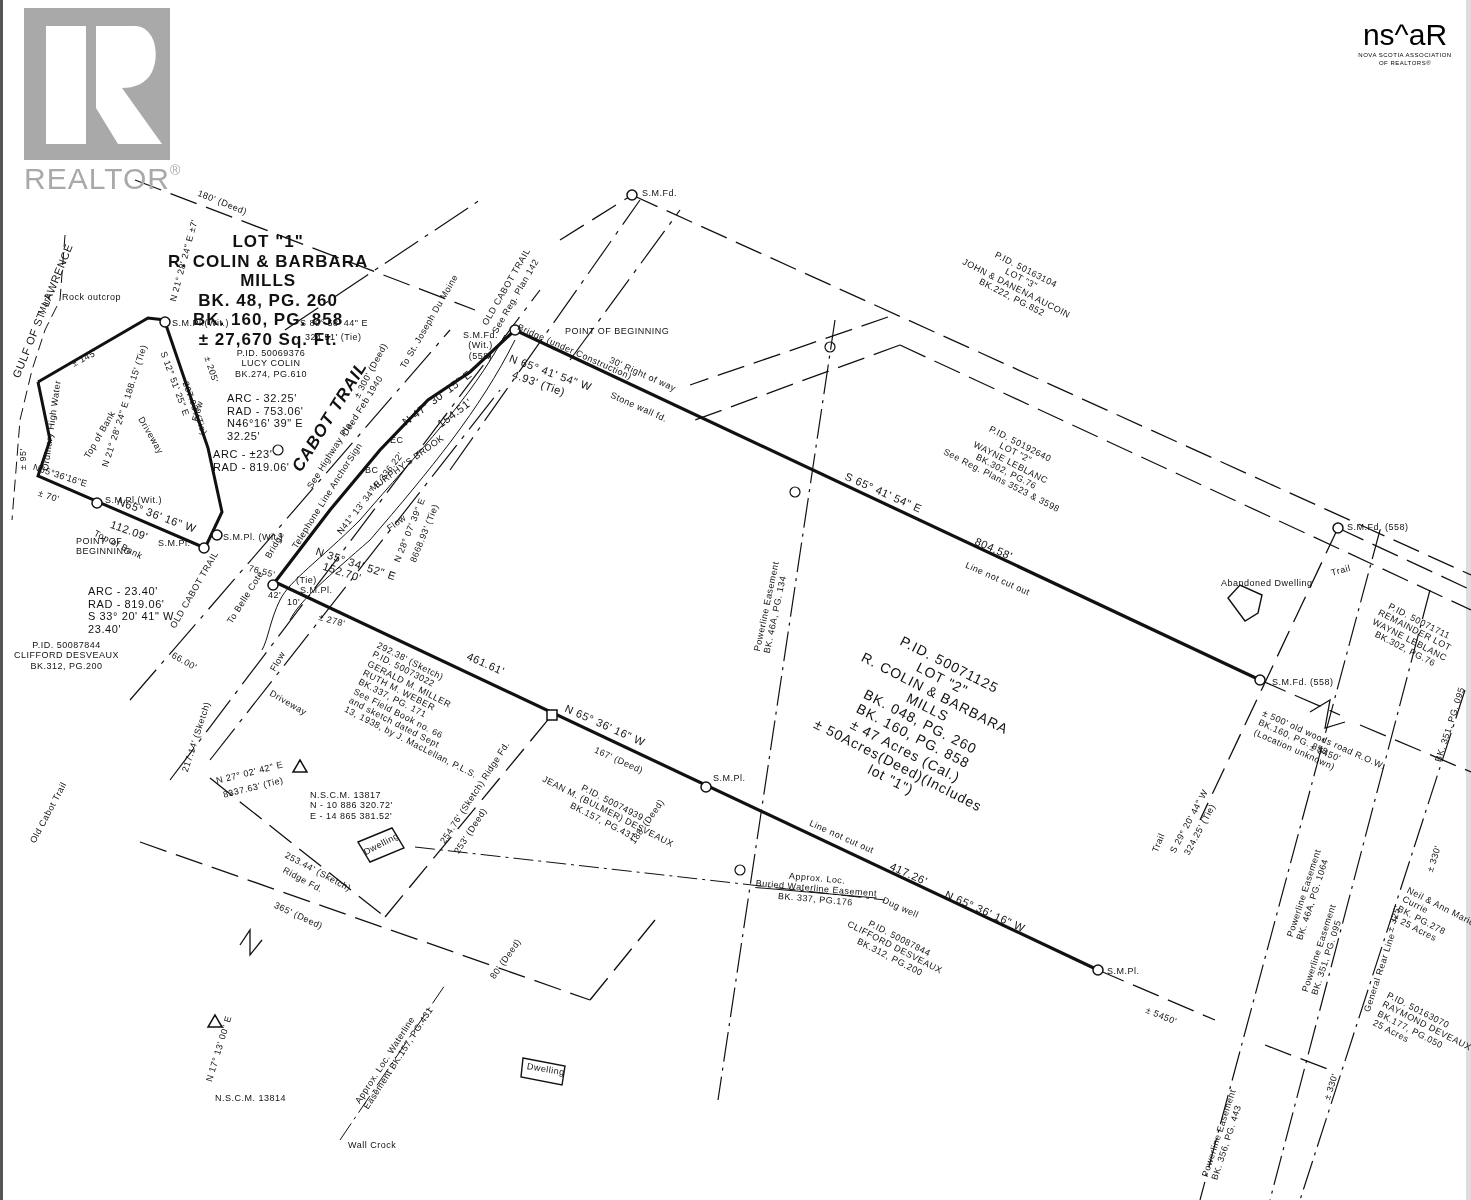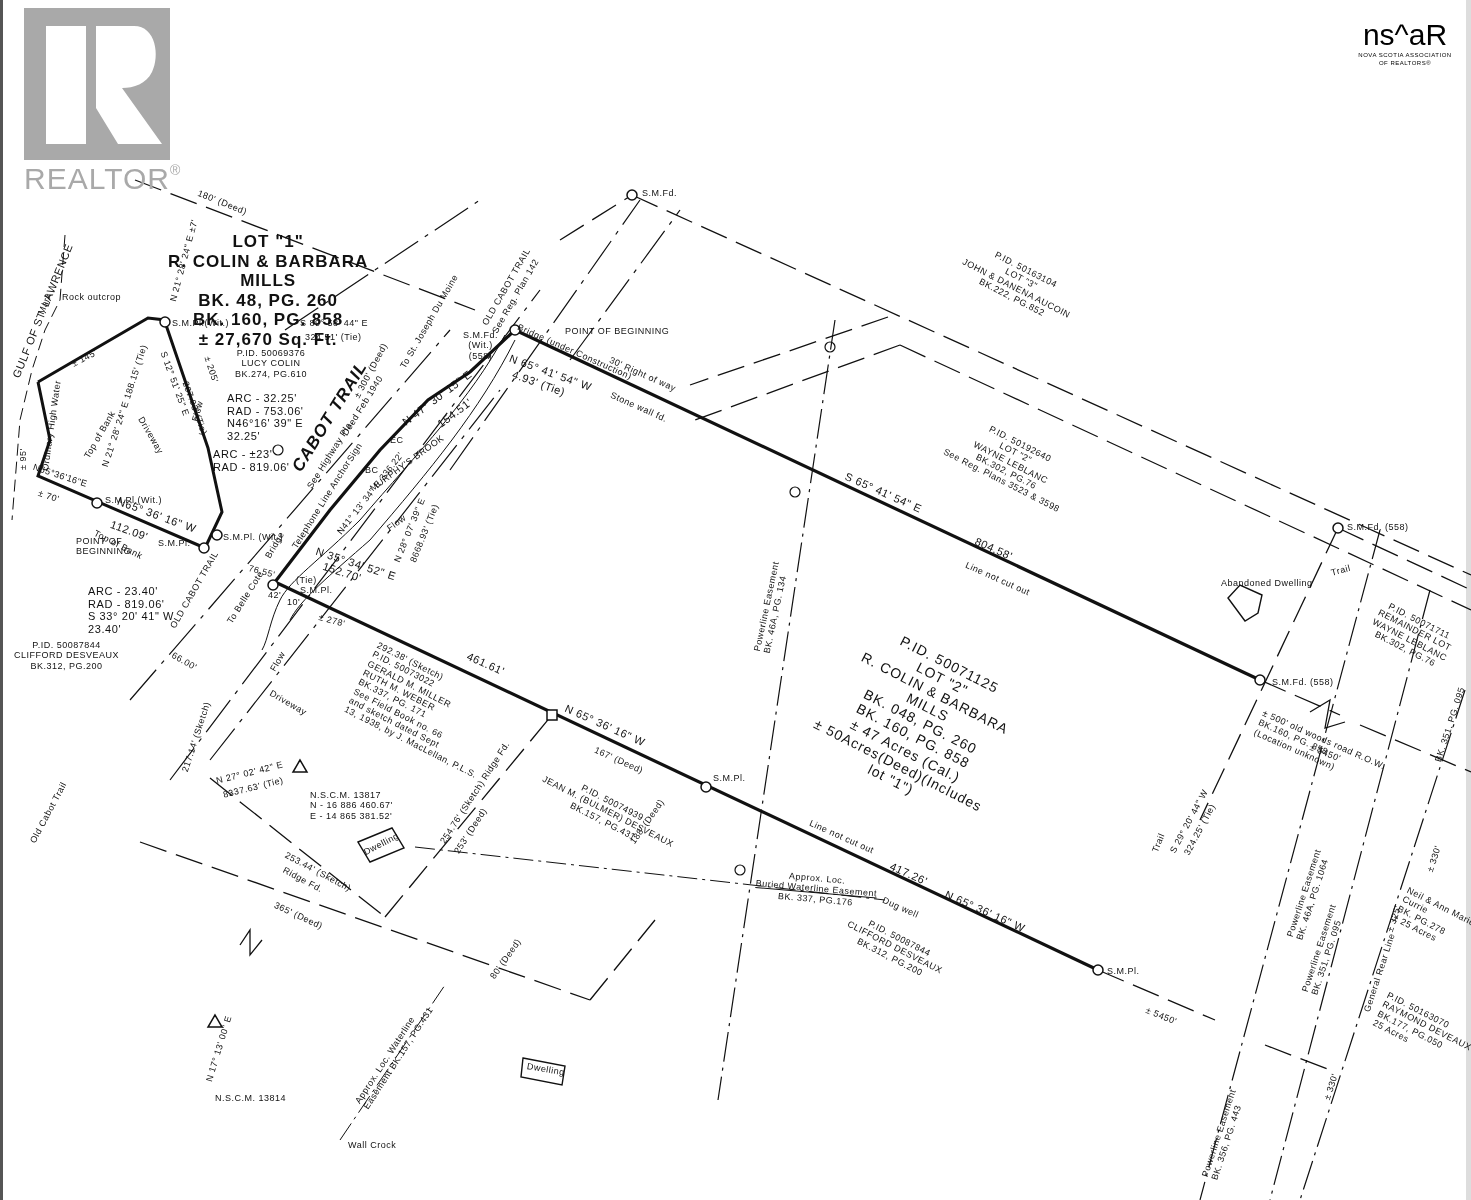--- a/index.html
+++ b/index.html
@@ -306,21 +306,21 @@
 <div class="lbl sm" style="left:885px;top:895px;transform:rotate(24deg);">Dug well</div>
 <div class="lbl sm" style="left:362px;top:848px;transform:rotate(-27deg);">Dwelling</div>
 <div class="lbl sm" style="left:528px;top:1061px;transform:rotate(10deg);">Dwelling</div>
 <div class="lbl sm" style="left:353px;top:1100px;transform:rotate(-57deg);">
   <div>Approx. Loc. Waterline</div>
   <div>Easement BK.157, PG.431</div>
 </div>
 <div class="lbl sm" style="left:348px;top:1140px;">Wall Crock</div>
 <div class="lbl sm" style="left:310px;top:790px;">
   <div>N.S.C.M. 13817</div>
-  <div>N - 16 886 460.67'</div>
+  <div>N - 10 886 320.72'</div>
   <div>E - 14 865 381.52'</div>
 </div>
 <div class="lbl sm" style="left:215px;top:1093px;">N.S.C.M. 13814</div>
 
 <div class="lbl sm" style="left:172px;top:318px;">S.M.Pl.(Wit.)</div>
 <div class="lbl sm" style="left:105px;top:495px;">S.M.Pl.(Wit.)</div>
 <div class="lbl sm" style="left:158px;top:538px;">S.M.Pl.</div>
 <div class="lbl sm" style="left:223px;top:532px;">S.M.Pl. (Wit.)</div>
 <div class="lbl sm" style="left:300px;top:585px;">S.M.Pl.</div>
 <div class="lbl sm" style="left:642px;top:188px;">S.M.Fd.</div>

